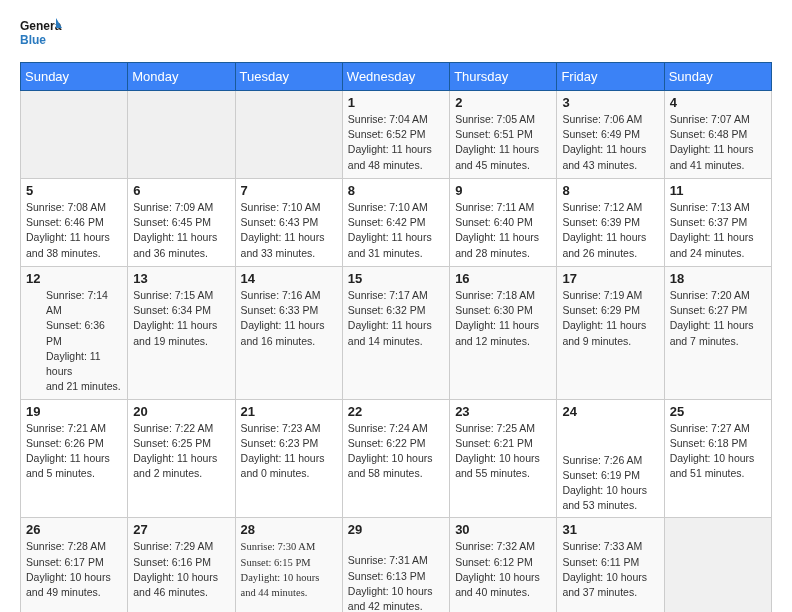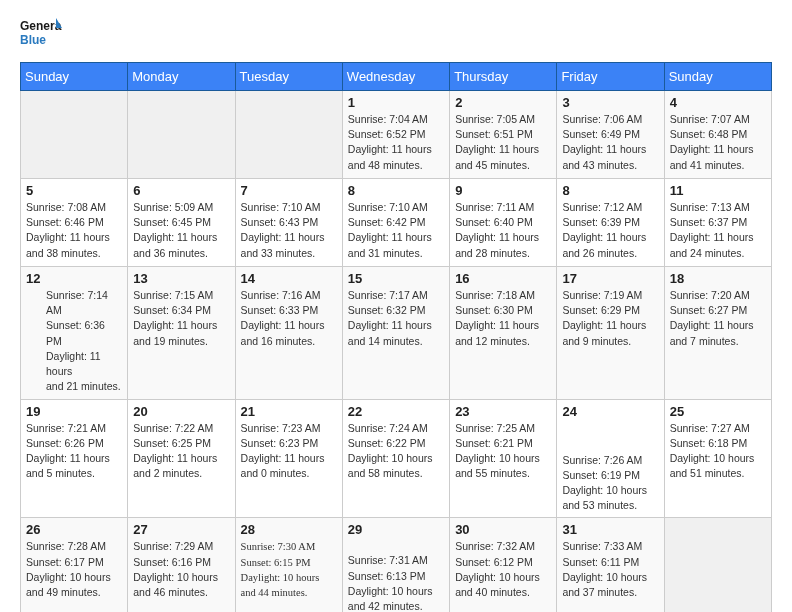--- a/index.html
+++ b/index.html
@@ -148,21 +148,21 @@
         <tr>
           <td>
             <span class="day-number">5</span>
             <div class="day-info" style="white-space: pre-line;">Sunrise: 7:08 AM
 Sunset: 6:46 PM
 Daylight: 11 hours
 and 38 minutes.</div>
           </td>
           <td>
             <span class="day-number">6</span>
-            <div class="day-info" style="white-space: pre-line;">Sunrise: 5:09 AM
+            <div class="day-info" style="white-space: pre-line;">Sunrise: 7:09 AM
 Sunset: 6:45 PM
 Daylight: 11 hours
 and 36 minutes.</div>
           </td>
           <td>
             <span class="day-number">7</span>
             <div class="day-info" style="white-space: pre-line;">Sunrise: 7:10 AM
 Sunset: 6:43 PM
 Daylight: 11 hours
 and 33 minutes.</div>

